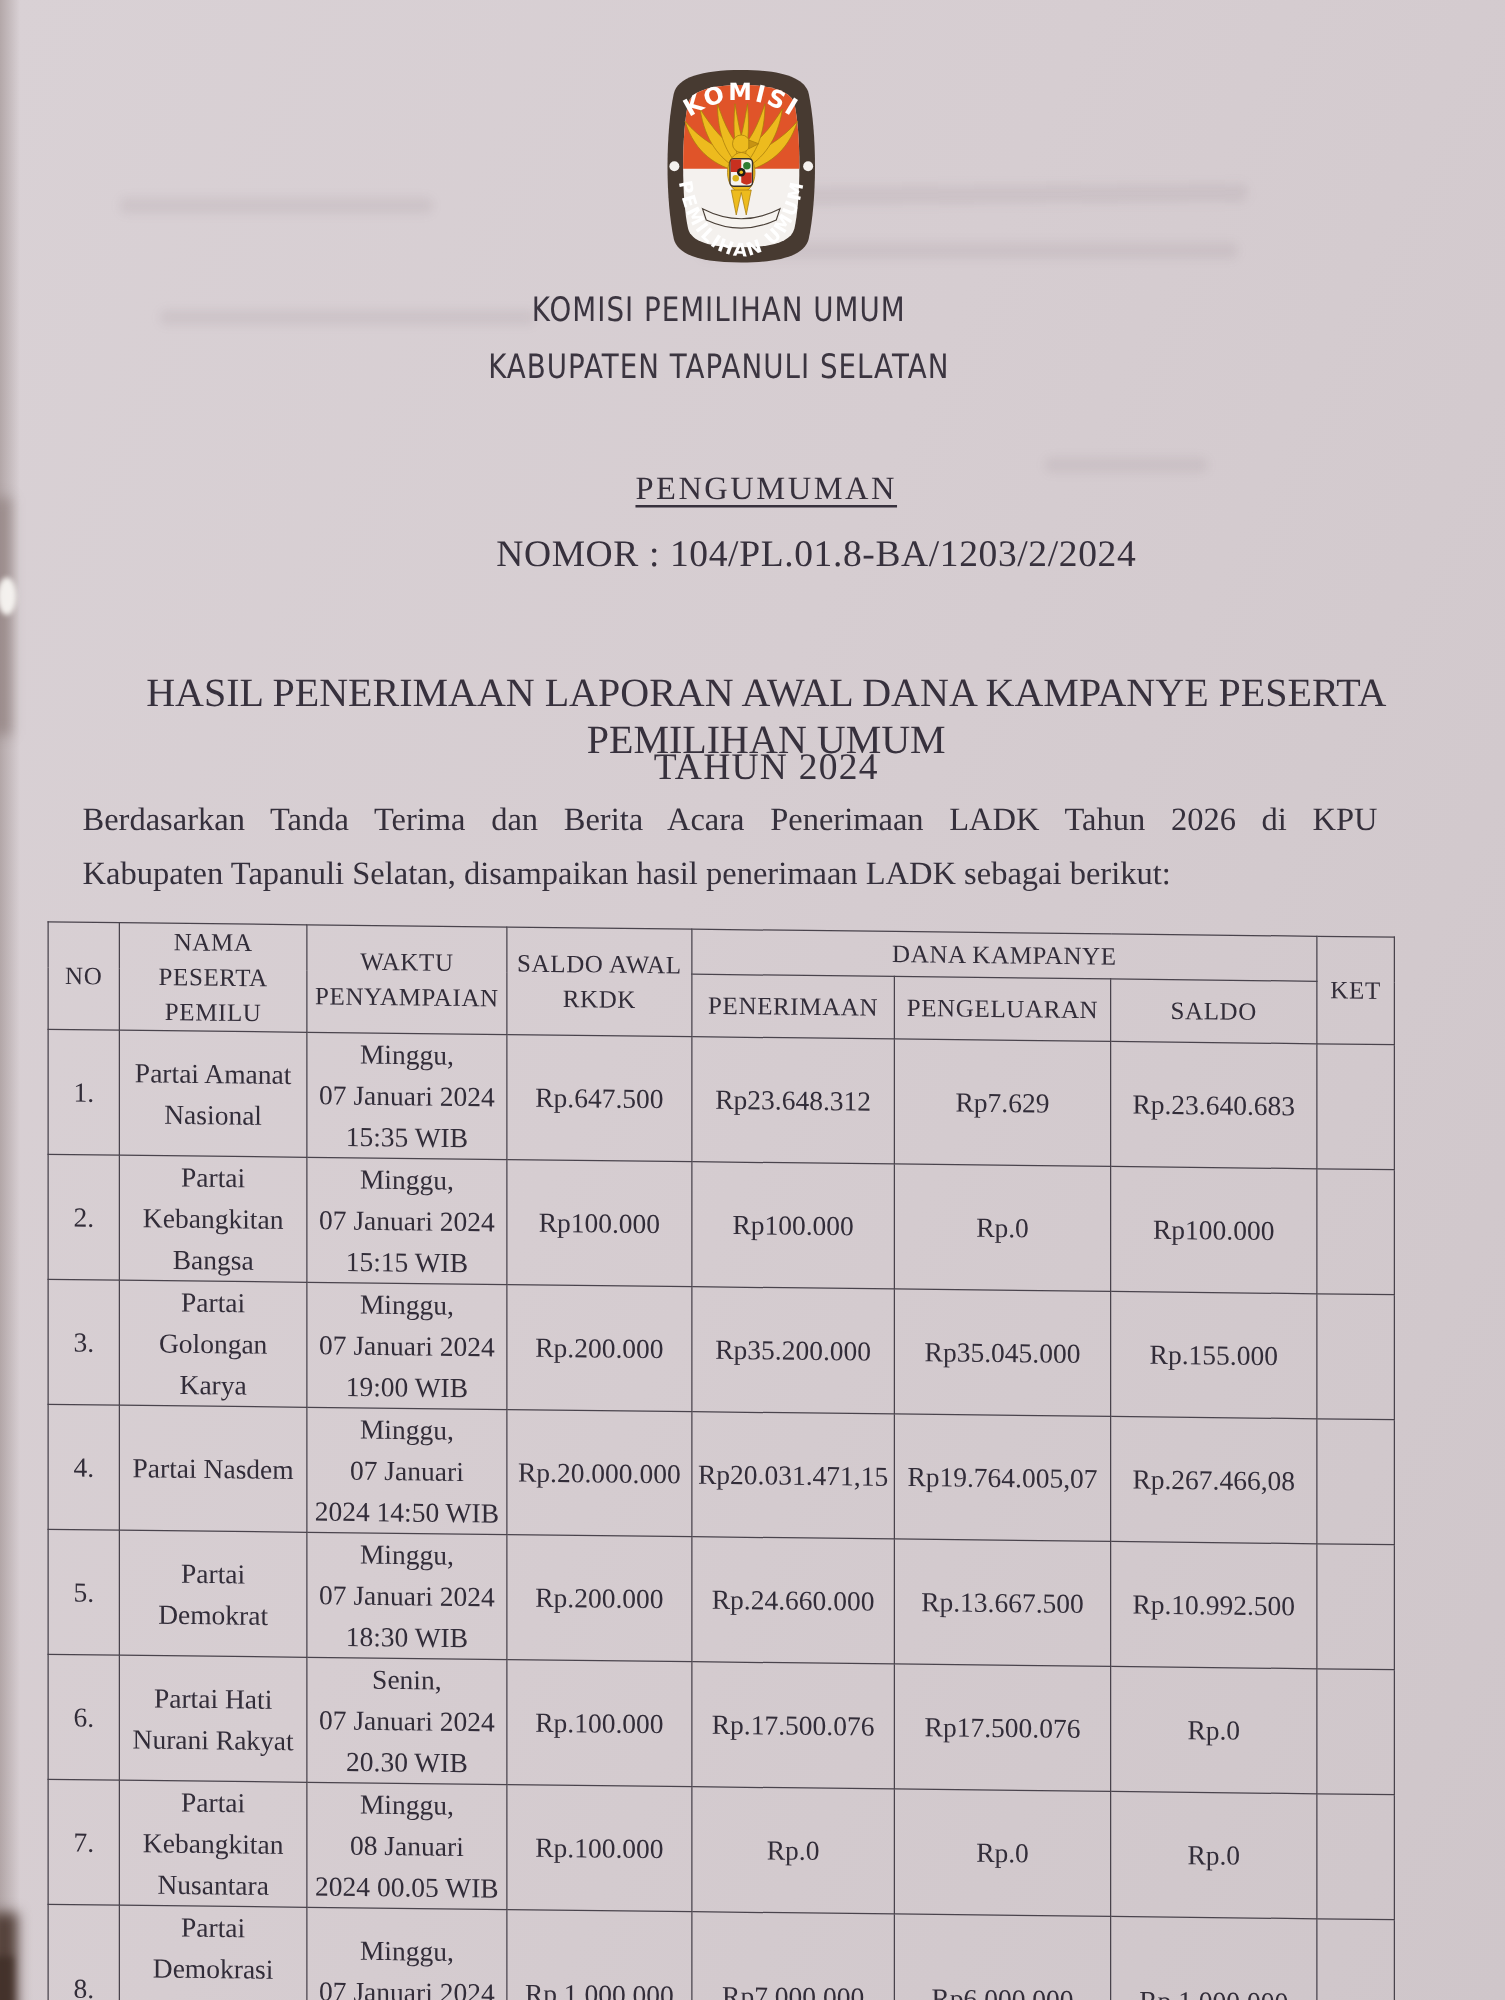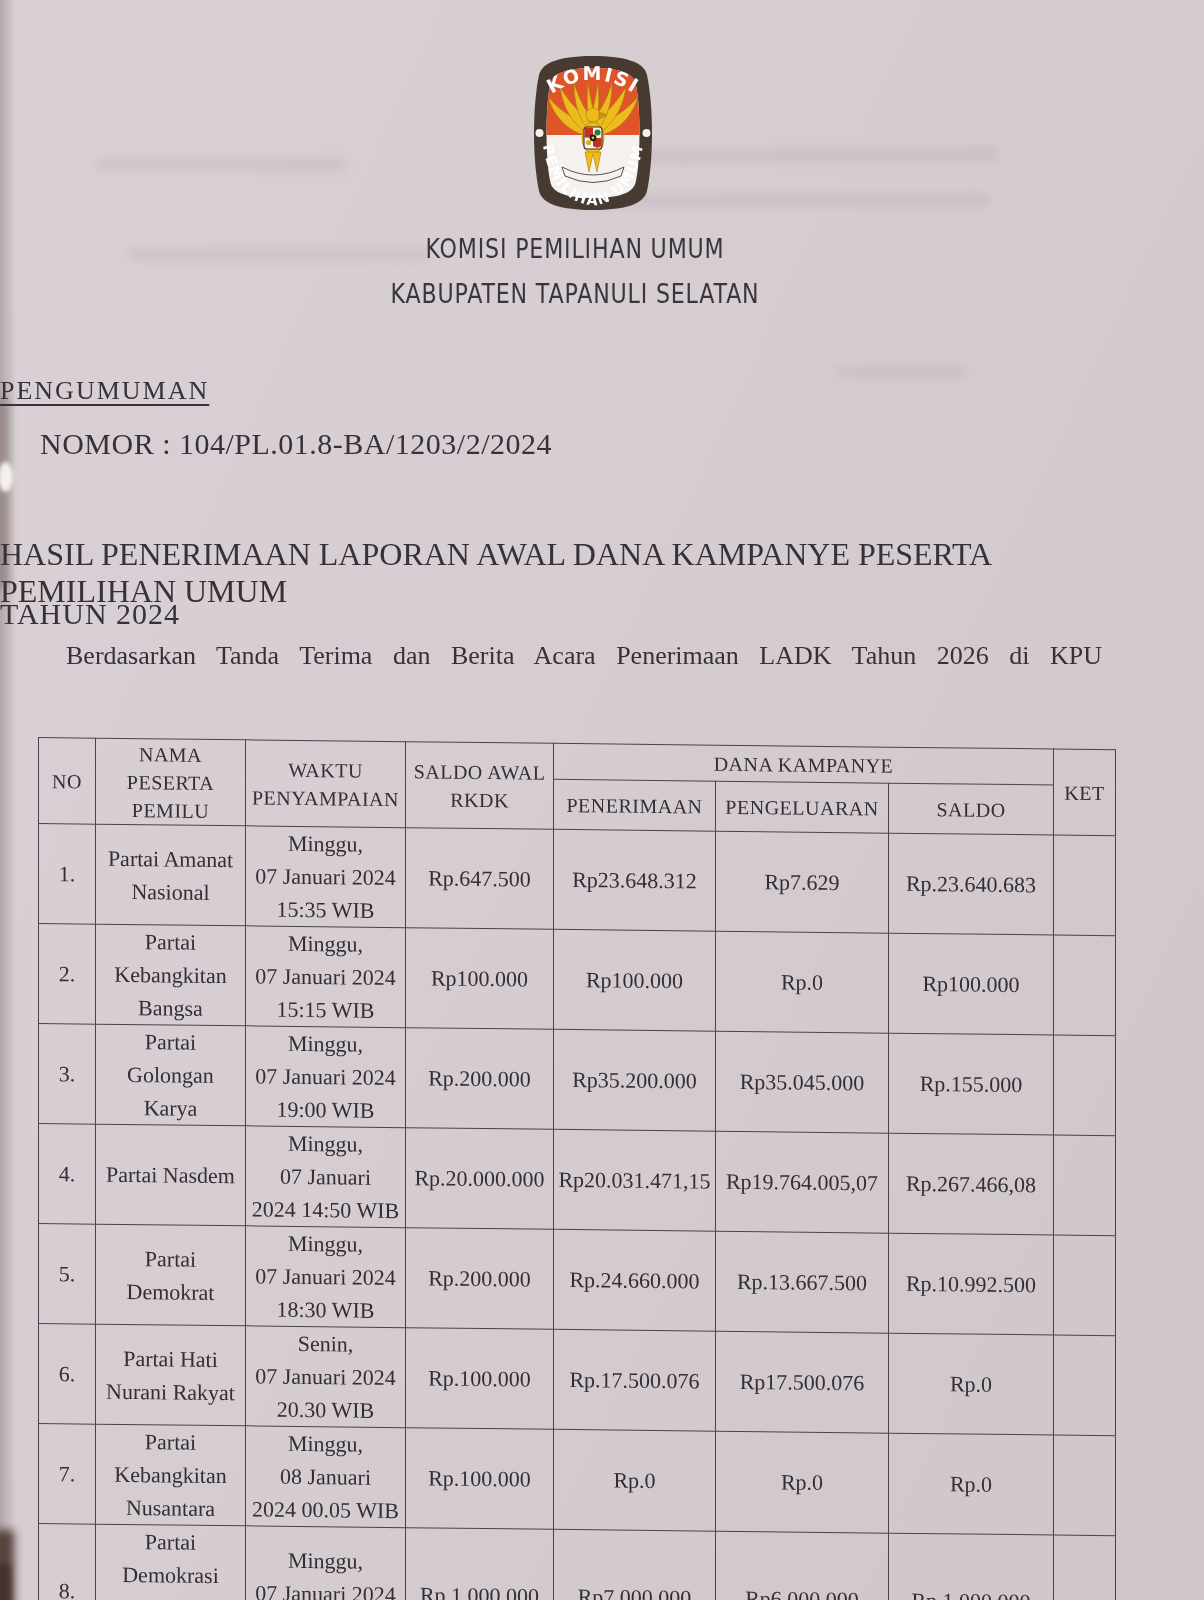--- a/index.html
+++ b/index.html
@@ -31,21 +31,21 @@
 
   
   .logo{position:absolute;left:530px;top:53px;width:126px;height:160px;}
 
   
   .letterhead{position:absolute;left:0;top:226px;width:1150px;text-align:center;
     font-family:"DejaVu Sans", sans-serif;font-size:27px;color:#3b3540;
     transform:scaleX(0.82);letter-spacing:1px;line-height:45px;}
 
   
-  .t{position:absolute;left:0;width:1148px;text-align:left;}
+  .t{position:absolute;left:0;width:1148px;text-align:center;padding-left:39px;}
   .pengumuman{top:376px;font-size:26px;letter-spacing:2px;}
   .pengumuman span{text-decoration:underline;text-underline-offset:5px;text-decoration-thickness:1.5px;}
   .nomor{top:427px;font-size:30px;letter-spacing:0.5px;margin-left:40px;}
   .tentang{top:482px;font-size:26px;letter-spacing:1px;}
   .subject1{top:536px;font-size:32px;}
   .subject2{top:597px;font-size:30px;letter-spacing:1px;}
 
   
   .intro{position:absolute;left:66px;top:634px;width:1036px;font-size:26px;line-height:43px;color:#35303c;}
   .intro .l1{text-align:justify;text-align-last:justify;}
@@ -141,20 +141,21 @@
     <div>KABUPATEN TAPANULI SELATAN</div>
   </div>
 
   <div class="t pengumuman"><span>PENGUMUMAN</span></div>
   <div class="t nomor">NOMOR : 104/PL.01.8-BA/1203/2/2024</div>
   <div class="t subject1">HASIL PENERIMAAN LAPORAN AWAL DANA KAMPANYE PESERTA PEMILIHAN UMUM</div>
   <div class="t subject2">TAHUN 2024</div>
 
   <div class="intro">
     <div class="l1">Berdasarkan Tanda Terima dan Berita Acara Penerimaan LADK Tahun 2026 di KPU</div>
+    <div class="l2">Kabupaten Tapanuli Selatan, disampaikan hasil penerimaan LADK sebagai berikut:</div>
   </div>
 
   <div class="table-wrap">
     <table>
       <colgroup>
         <col style="width:57px">
           <col style="width:150px">
           <col style="width:160px">
           <col style="width:148px">
         <col style="width:162px">

